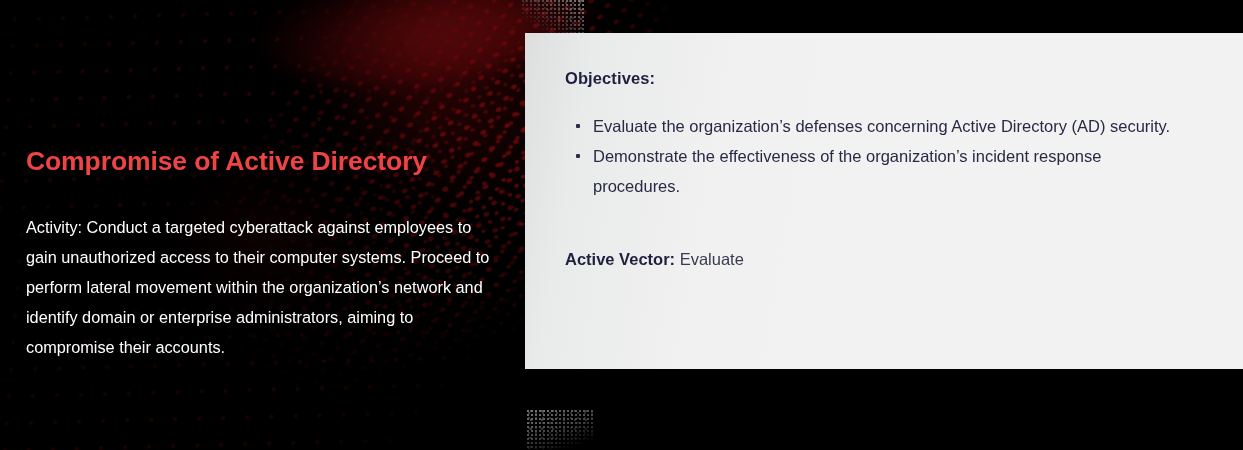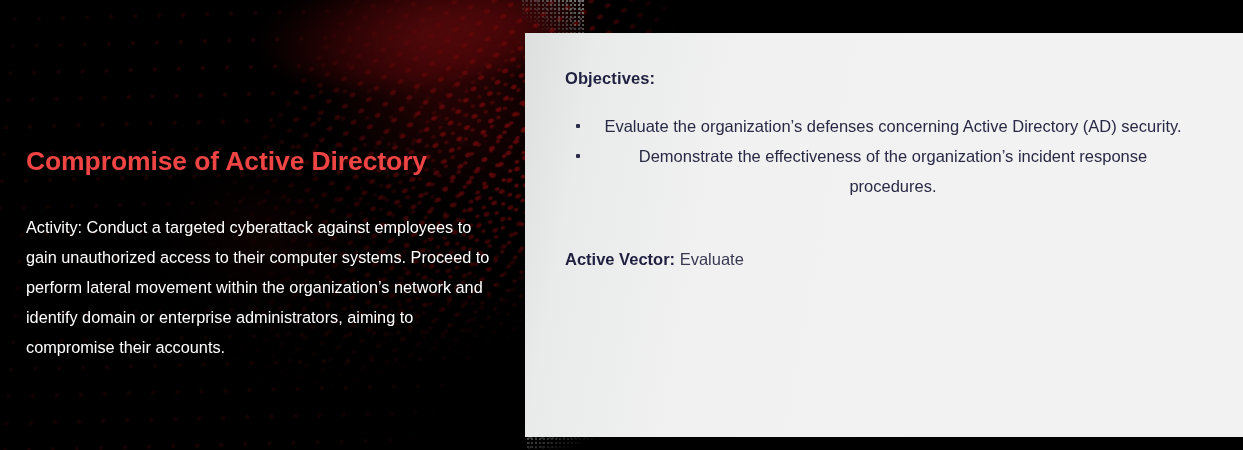--- a/index.html
+++ b/index.html
@@ -185,40 +185,39 @@
     -webkit-mask-image: linear-gradient(160deg, rgba(0,0,0,1) 6%, rgba(0,0,0,0.6) 48%, rgba(0,0,0,0) 86%);
     mask-image: linear-gradient(160deg, rgba(0,0,0,1) 6%, rgba(0,0,0,0.6) 48%, rgba(0,0,0,0) 86%);
   }
 
   
   .panel {
     position: absolute;
     left: 525px;
     top: 33px;
     width: 718px;
-    height: 404px;
+    height: 336px;
     z-index: 5;
     background: linear-gradient(100deg, #dddede 0%, #e9eaea 9%, #f1f1f1 28%, #f2f2f2 60%, #f2f2f2 100%);
     box-sizing: border-box;
     padding: 34px 40px 0 40px;
     overflow: hidden;
   }
   .panel-heading {
     margin: 0;
     color: #1f2040;
     font-size: 16.5px;
     font-weight: bold;
     line-height: 22px;
     letter-spacing: 0.1px;
   }
   .obj-list {
     list-style: none;
     margin: 0;
     padding: 22px 0 0 0;
-    text-align: center;
   }
   .obj-item {
     position: relative;
     color: #282a45;
     font-size: 16.5px;
     font-weight: normal;
     line-height: 30px;
     padding-left: 28px;
     max-width: 600px;
   }

